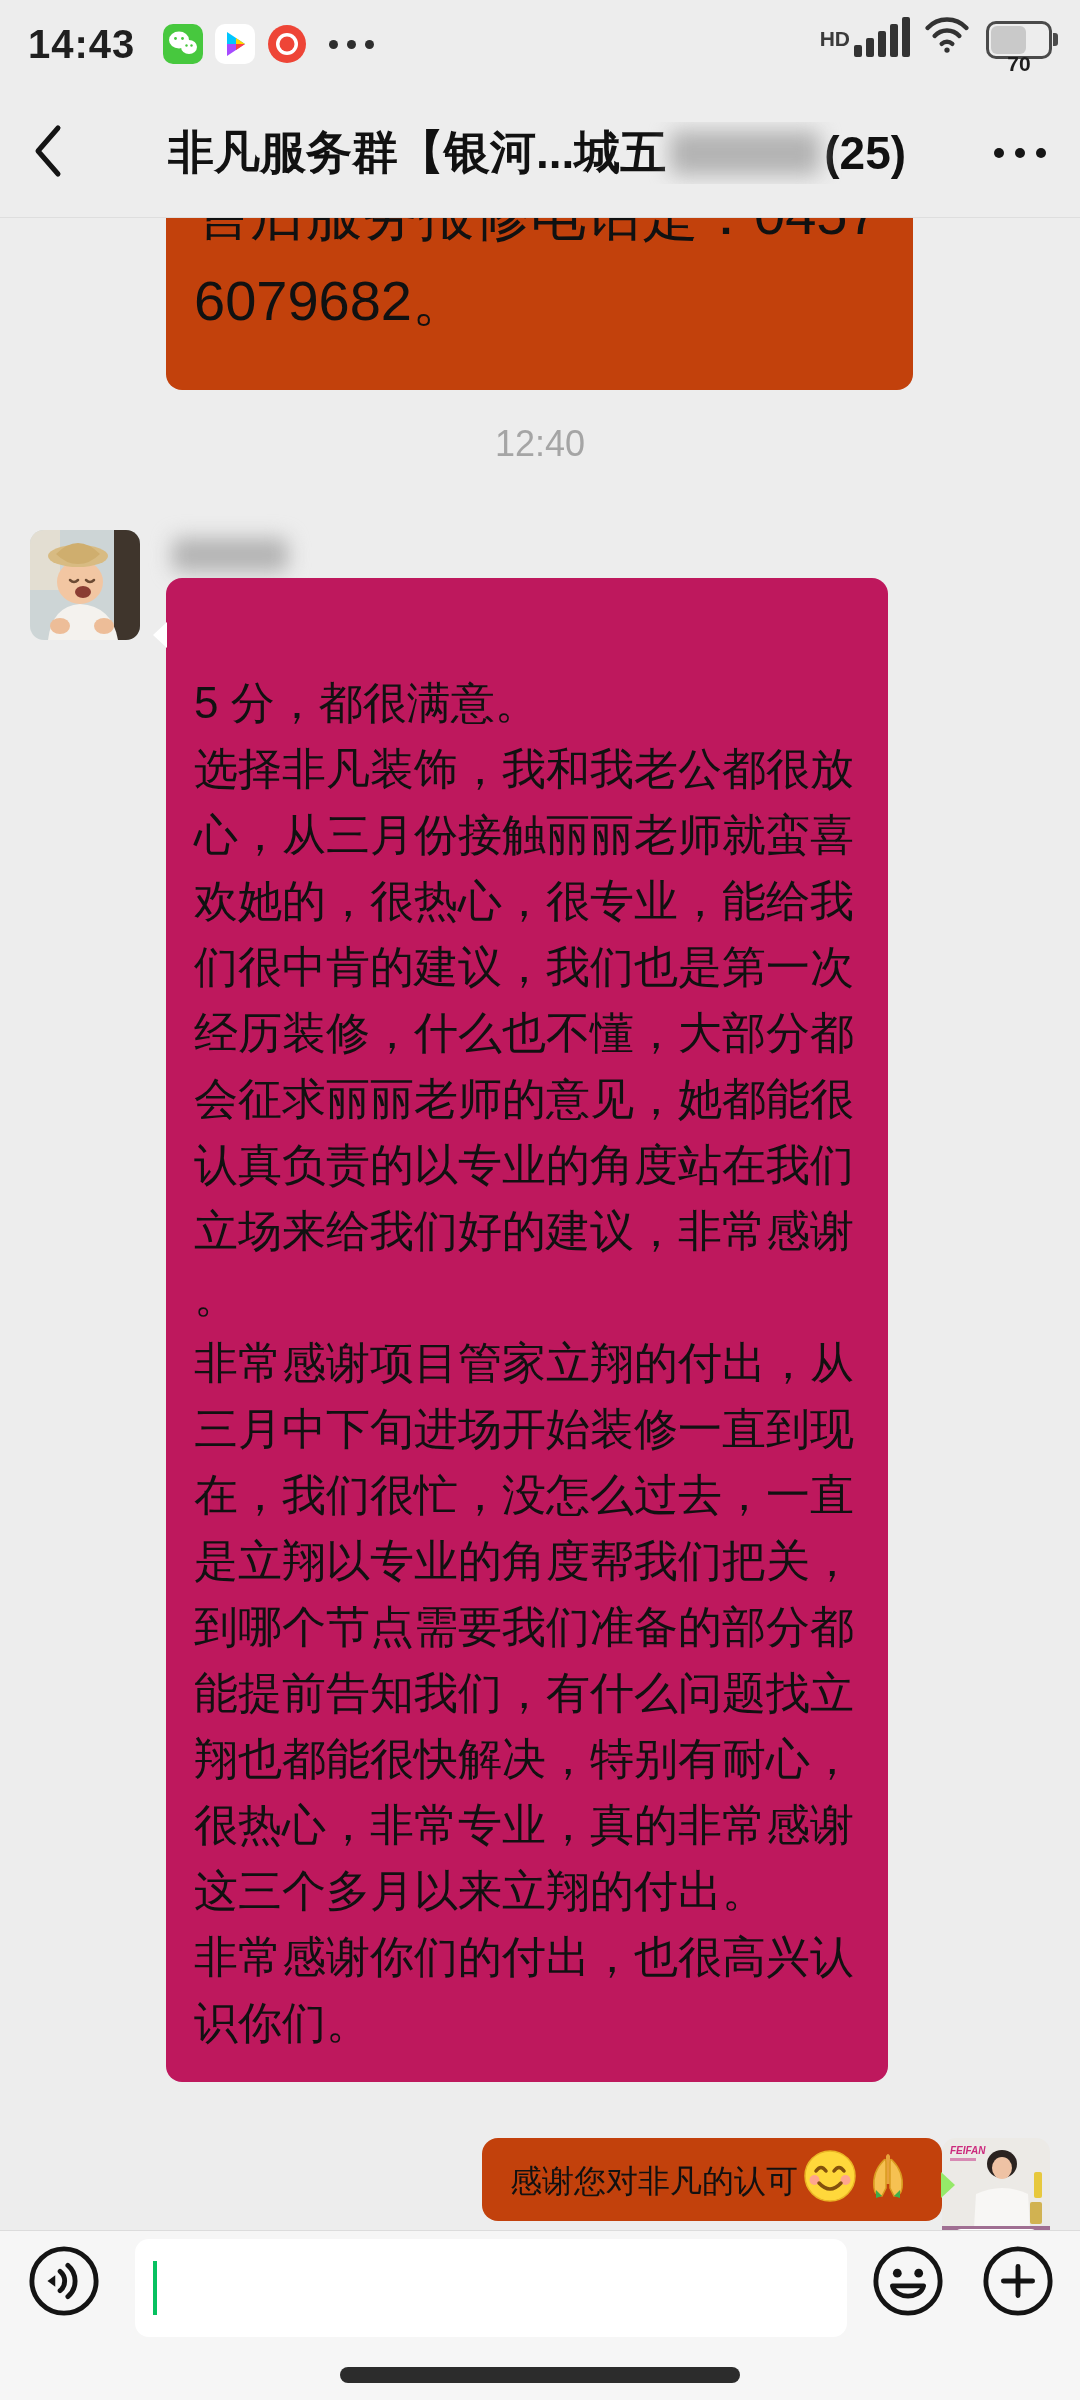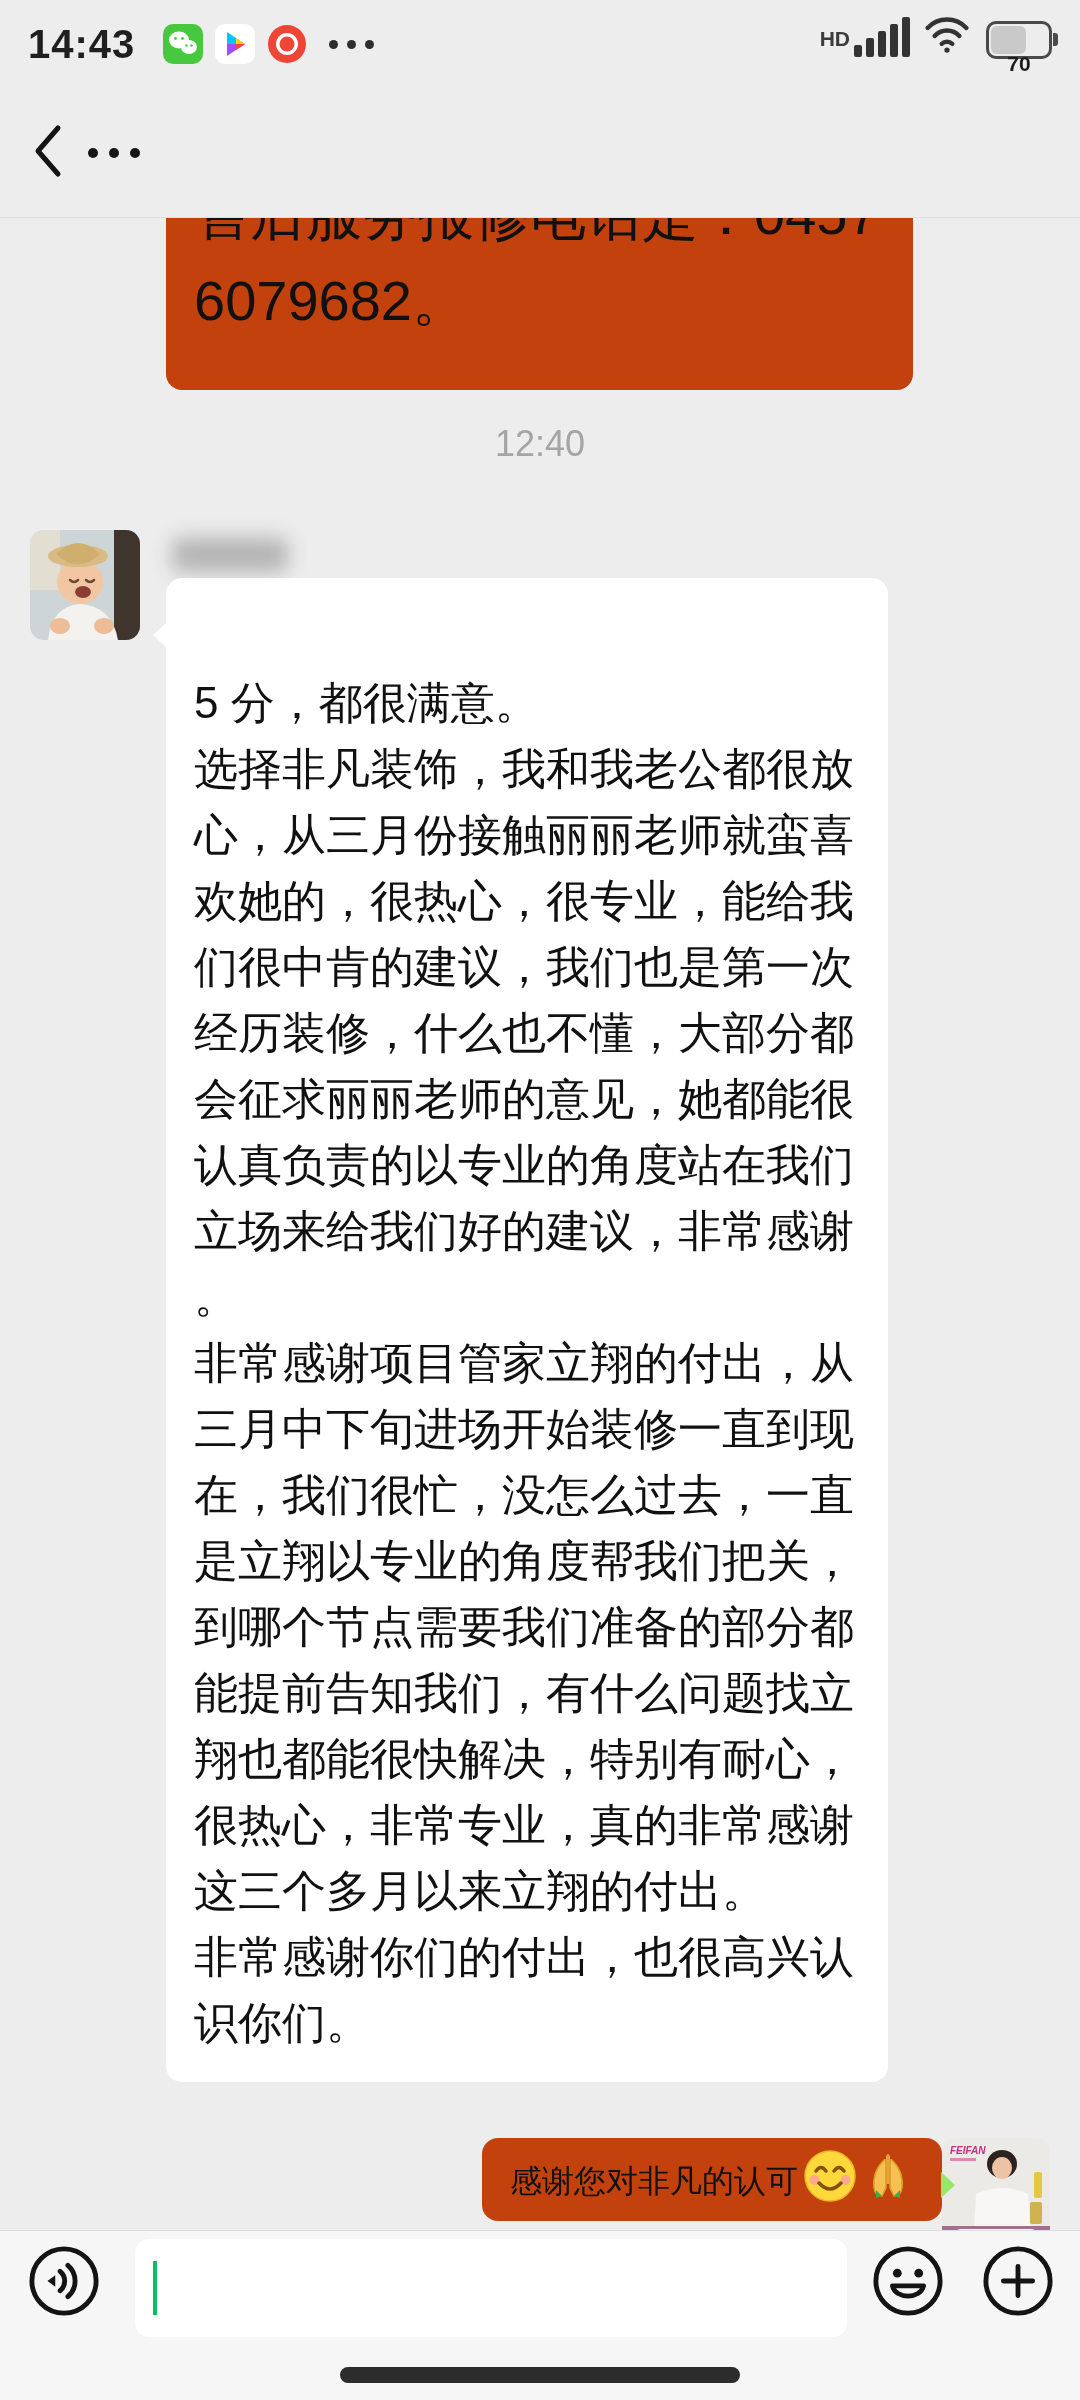--- a/index.html
+++ b/index.html
@@ -27,21 +27,21 @@
   .nav-title{flex:1;display:flex;align-items:center;justify-content:center;font-size:46px;font-weight:600;color:#111;white-space:nowrap;overflow:hidden;}
   .blur-box{display:inline-block;background:#b3b3b3;filter:blur(10px);border-radius:8px;}
   .t-blur{width:150px;height:44px;margin:0 4px;}
   .nav-dots{display:flex;gap:11px;padding:10px 4px;}
   .nav-dots i{width:10px;height:10px;border-radius:50%;background:#161616;}
 
   
   .chat{flex:0 0 auto;height:2012px;overflow:hidden;position:relative;background:#ededed;}
   .bubble{box-sizing:border-box;border-radius:16px;position:relative;}
   .green{background:#c2410c;color:#111;}
-  .white{background:#ffffff;color:#111;}
+  .white{background:#be185d;color:#111;}
 
   .msg-top{width:747px;margin:-76px 0 0 166px;padding:30px 28px 46px 28px;
     font-size:56px;line-height:86px;white-space:pre-line;word-break:break-all;line-break:anywhere;}
 
   .time-divider{margin-top:32px;text-align:center;font-size:36px;line-height:44px;color:#a5a5a5;}
 
   .row{display:flex;align-items:flex-start;}
   .row-recv{margin:64px 0 0 30px;}
   .avatar{width:110px;height:110px;border-radius:14px;overflow:hidden;flex:0 0 auto;}
   .recv-col{margin-left:26px;display:flex;flex-direction:column;}
@@ -132,20 +132,25 @@
         <span class="nub"></span>
       </span>
     </span>
   </div>
 
   <div class="navbar">
     <span style="padding:10px 20px 10px 0;">
       <svg width="34" height="58" viewBox="0 0 34 58" fill="none" stroke="#141414" stroke-width="5" stroke-linecap="round" stroke-linejoin="round">
           <polyline points="28,6 8,29 28,52"></polyline>
         </svg>
+    </span>
+    <span class="nav-title">
+      <span>非凡服务群【银河...城五</span>
+      <span class="blur-box t-blur"></span>
+      <span>(25)</span>
     </span>
     <span class="nav-dots">
         <i></i>
         <i></i>
         <i></i>
       </span>
   </div>
 
   <div class="chat">
 

